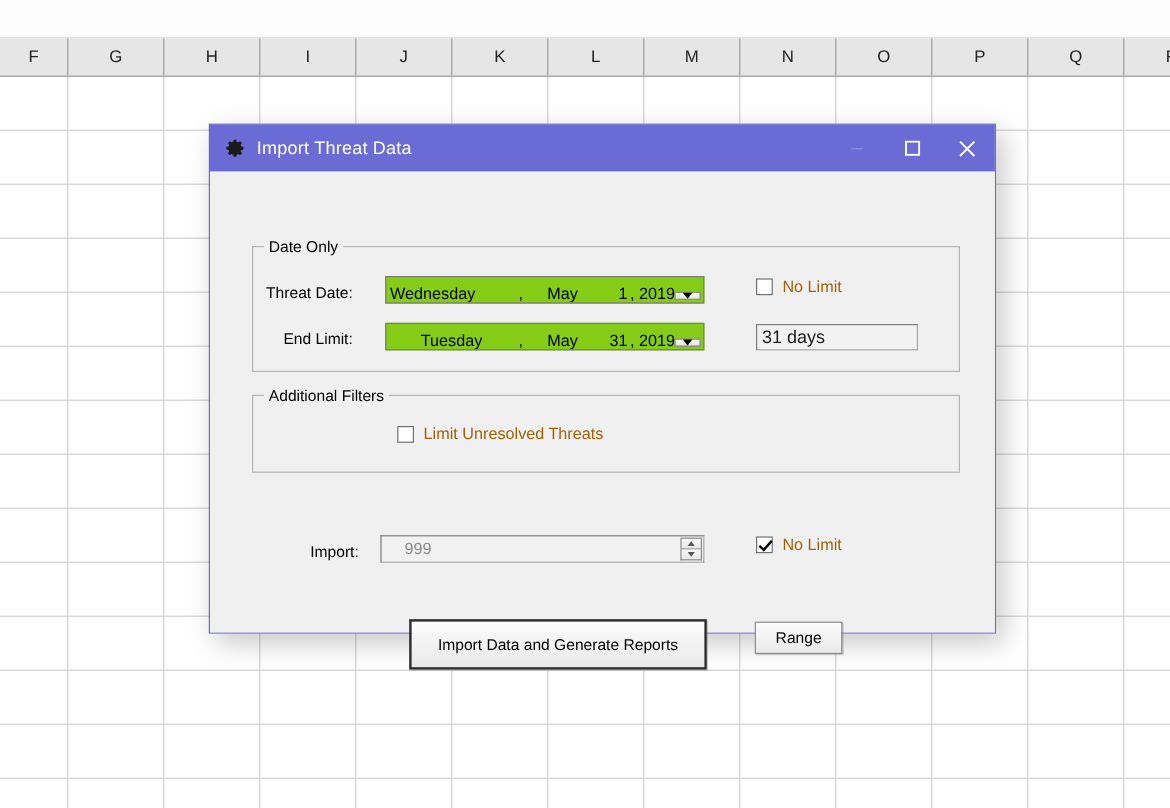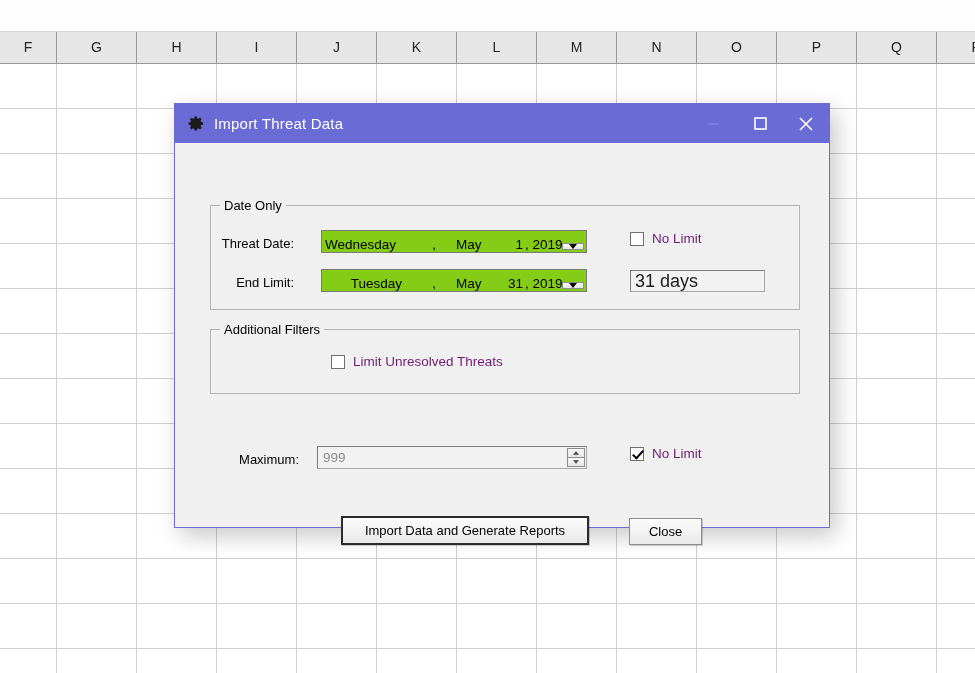--- a/index.html
+++ b/index.html
@@ -187,35 +187,36 @@
     position: absolute;
     height: 22px;
     background: #f2f2f2;
     border: 1px solid #a8a8a8;
     border-top-color: #7d7d7d;
     border-left-color: #7d7d7d;
     box-sizing: border-box;
     display: flex;
     align-items: center;
     padding-left: 4px;
-    font-size: 18px;
+    font-size: 15px;
     color: #1c1c1c;
   }
 
   
   .spinner {
     position: absolute;
     height: 23px;
     background: #f2f2f2;
     border: 1px solid #a8a8a8;
     border-top-color: #7d7d7d;
     border-left-color: #7d7d7d;
     box-sizing: border-box;
     display: flex;
     align-items: stretch;
+    padding-left: 14px;
   }
   .spinner .sp-value {
     flex: 1 1 auto;
     display: flex;
     align-items: center;
     padding-left: 5px;
     font-size: 13.5px;
     color: #8a8a8a;
   }
   .spinner .sp-arrows {
@@ -265,21 +266,21 @@
     position: absolute;
     left: 4px; top: 0px;
     width: 4px; height: 9px;
     border: solid #000;
     border-width: 0 2px 2px 0;
     transform: rotate(42deg);
   }
   .cb-label {
     margin-left: 8px;
     font-size: 13.5px;
-    color: #701a75;
+    color: #a16207;
   }
 
   
   .dlg-button {
     position: absolute;
     background: linear-gradient(#fcfcfc,#e9e9e9);
     border: 1px solid #8d8d8d;
     box-sizing: border-box;
     display: flex;
     align-items: center;
@@ -603,41 +604,41 @@
     <div class="groupbox" style="left:35px; top:186px; width:590px; height:65px;">
       <span class="gb-label">Additional Filters</span>
     </div>
 
     <div class="checkbox-wrap" style="left:156px; top:211px;">
       <span class="cb-box"></span>
       <span class="cb-label">Limit Unresolved Threats</span>
     </div>
 
 
-    <span class="field-label" style="left:24px; top:309px; width:100px;">Maximum:</span>
+    <span class="field-label" style="left:24px; top:309px; width:100px;">Import:</span>
 
     <div class="spinner" style="left:142px; top:303px; width:270px;">
       <span class="sp-value">999</span>
       <span class="sp-arrows">
         <span class="sp-arrow">
             <span class="tri-up-s"></span>
           </span>
         <span class="sp-arrow">
             <span class="tri-down-s"></span>
           </span>
       </span>
     </div>
 
     <div class="checkbox-wrap" style="left:455px; top:303px;">
       <span class="cb-box checked"></span>
       <span class="cb-label">No Limit</span>
     </div>
 
-    <div class="dlg-button default" style="left:166px; top:373px; width:248px; height:29px;">
+    <div class="dlg-button default" style="left:166px; top:373px; width:248px; height:42px;">
       <span>Import Data and Generate Reports</span>
     </div>
 
     <div class="dlg-button" style="left:454px; top:375px; width:73px; height:27px;">
-      <span>Close</span>
+      <span>Range</span>
     </div>
 
   </div>
 </div>
 
 </body></html>

